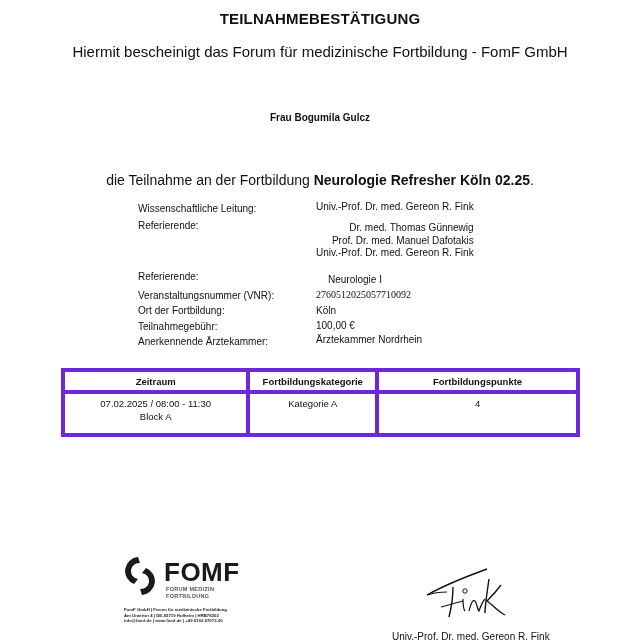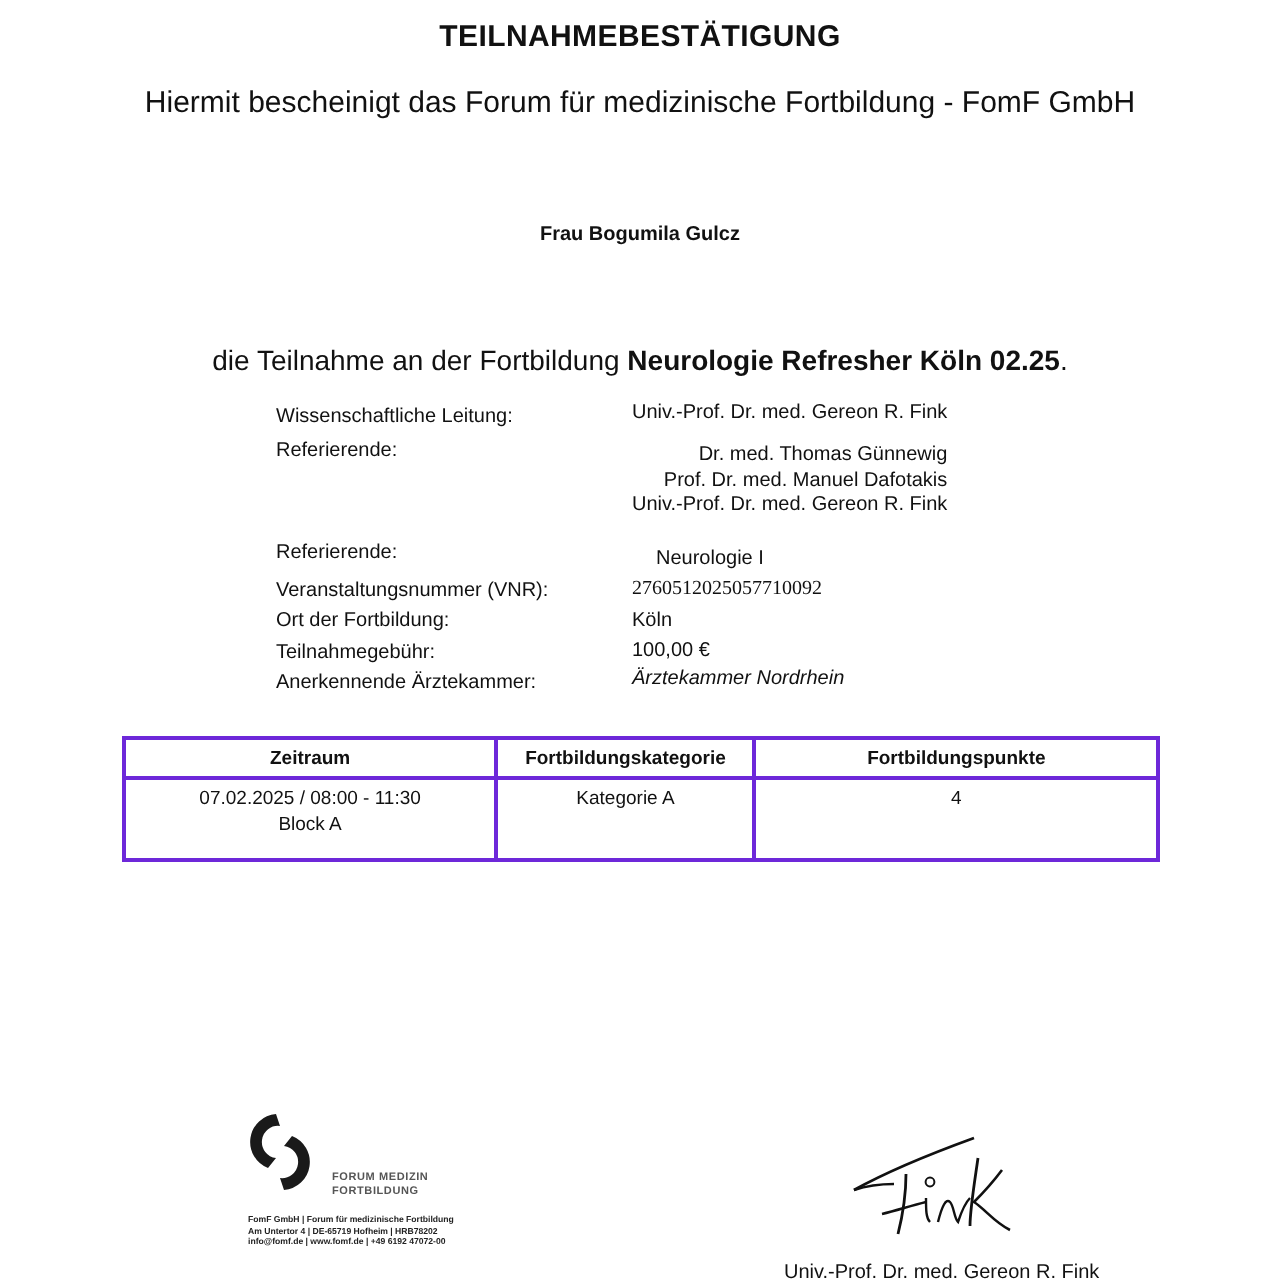--- a/index.html
+++ b/index.html
@@ -9,21 +9,21 @@
   .title { top:10px; left:0; width:640px; text-align:center; font-weight:bold; font-size:15px; letter-spacing:0.2px; }
   .subtitle { top:43px; left:0; width:640px; text-align:center; font-size:15px; }
   .recipient { top:84px; left:0; width:640px; text-align:center; font-weight:bold; font-size:10px;margin-top:28px; }
   .participation { top:172px; left:0; width:640px; text-align:center; font-size:14px; }
   .participation b { font-weight:bold; }
   .info { left:138px; top:203px; font-size:10px; }
   .info .row { position:absolute; left:0; white-space:nowrap; }
   .info .label { position:absolute; left:0; width:170px; }
   .info .value { position:absolute; left:178px; line-height:12.5px; }
   table.points { position:absolute; left:61px; top:368px; width:519px; border-collapse:collapse; font-size:9.5px; }
-  table.points th, table.points td { border:2px solid #6d28d9; text-align:center; vertical-align:top; }
+  table.points th, table.points td { border:4px solid #6d28d9; text-align:center; vertical-align:top; }
   table.points th { font-weight:bold; height:18px; vertical-align:middle; padding:0; }
   table.points td { height:34px; padding-top:4px; line-height:12.5px; }
   .logo { left:124px; top:555px; width:120px; height:85px; }
   .logo-mark { position:absolute; left:0; top:0; width:32px; height:42px; }
   .logo-text { position:absolute; left:40px; top:2px; font-size:26px; font-weight:bold; letter-spacing:0.5px; color:#1a1a1a; }
   .logo-sub { position:absolute; left:42px; top:31px; font-size:5.5px; line-height:7px; font-weight:bold; color:#555; letter-spacing:0.3px; }
   .logo-addr { position:absolute; left:0; top:52px; font-size:4.3px; line-height:5.6px; font-weight:bold; color:#222; white-space:nowrap; }
   .signature { left:425px; top:565px; width:100px; height:60px; }
   .sig-name { left:392px; top:631px; font-size:10px; white-space:nowrap; }
 </style>
@@ -60,21 +60,21 @@
   <div class="row" style="top:102px;">
     <span class="label">Ort der Fortbildung:</span>
     <span class="value" style="top:0px;">Köln</span>
   </div>
   <div class="row" style="top:118px;">
     <span class="label">Teilnahmegebühr:</span>
     <span class="value" style="top:-1px;">100,00 €</span>
   </div>
   <div class="row" style="top:133px;">
     <span class="label">Anerkennende Ärztekammer:</span>
-    <span class="value" style="top:-2px;font-style:italic;">Ärztekammer Nordrhein</span>
+    <span class="value" style="top:-2px;">Ärztekammer Nordrhein</span>
   </div>
 </div>
 
 <table class="points">
   <thead>
     <tr>
       <th style="width:36%;">Zeitraum</th>
       <th style="width:25%;">Fortbildungskategorie</th>
       <th style="width:39%;">Fortbildungspunkte</th>
     </tr>
@@ -89,20 +89,21 @@
       <td>4</td>
     </tr>
   </tbody>
 </table>
 
 <div class="abs logo">
   <svg class="logo-mark" viewBox="0 0 32 42">
     <path d="M14 2 A14 14 0 0 0 10 29 L14 24 A8 8 0 0 1 16 8 Z" fill="#1a1a1a"></path>
     <path d="M18 40 A14 14 0 0 0 22 13 L18 18 A8 8 0 0 1 16 34 Z" fill="#1a1a1a"></path>
   </svg>
+  <span class="logo-text">FOMF</span>
   <div class="logo-sub">
     <div>FORUM MEDIZIN</div>
     <div>FORTBILDUNG</div>
   </div>
   <div class="logo-addr">
     <div>FomF GmbH | Forum für medizinische Fortbildung</div>
     <div>Am Untertor 4 | DE-65719 Hofheim | HRB78202</div>
     <div>info@fomf.de | www.fomf.de | +49 6192 47072-00</div>
   </div>
 </div>

